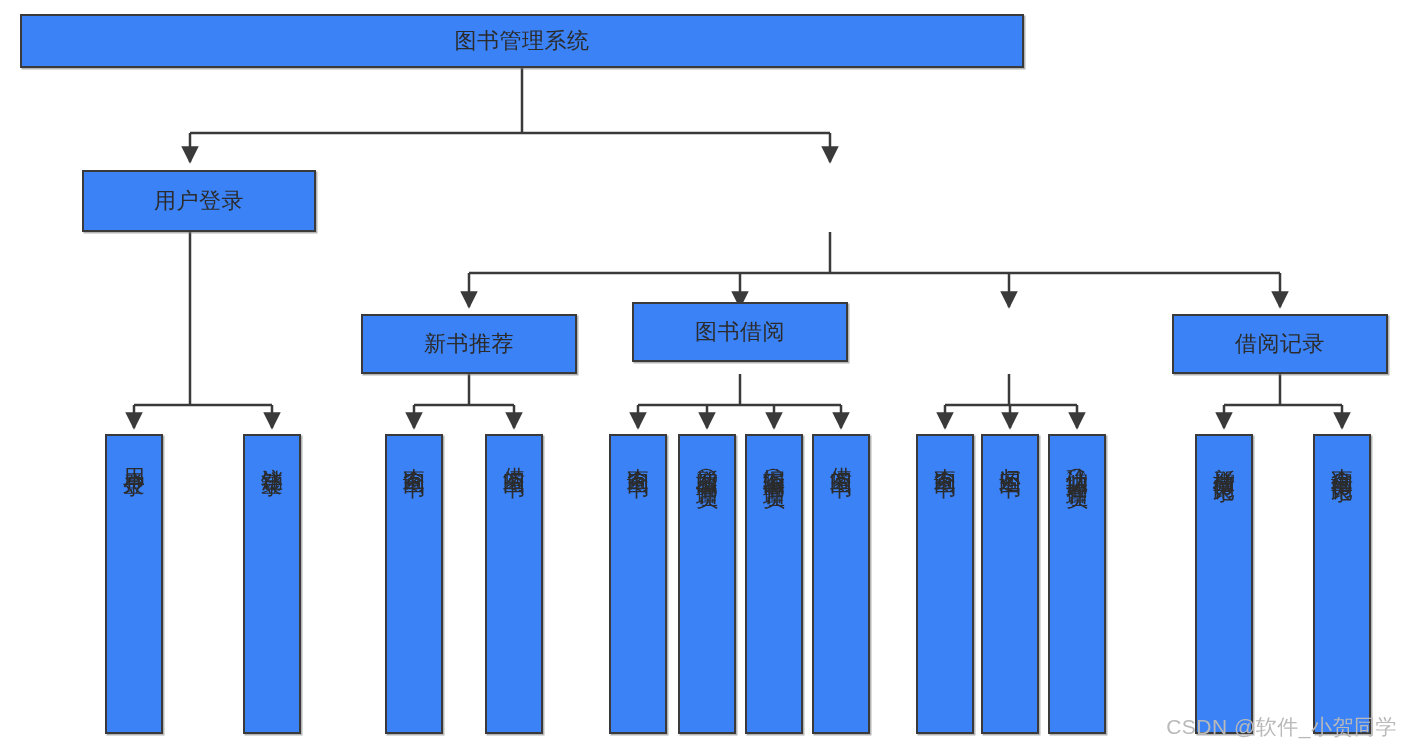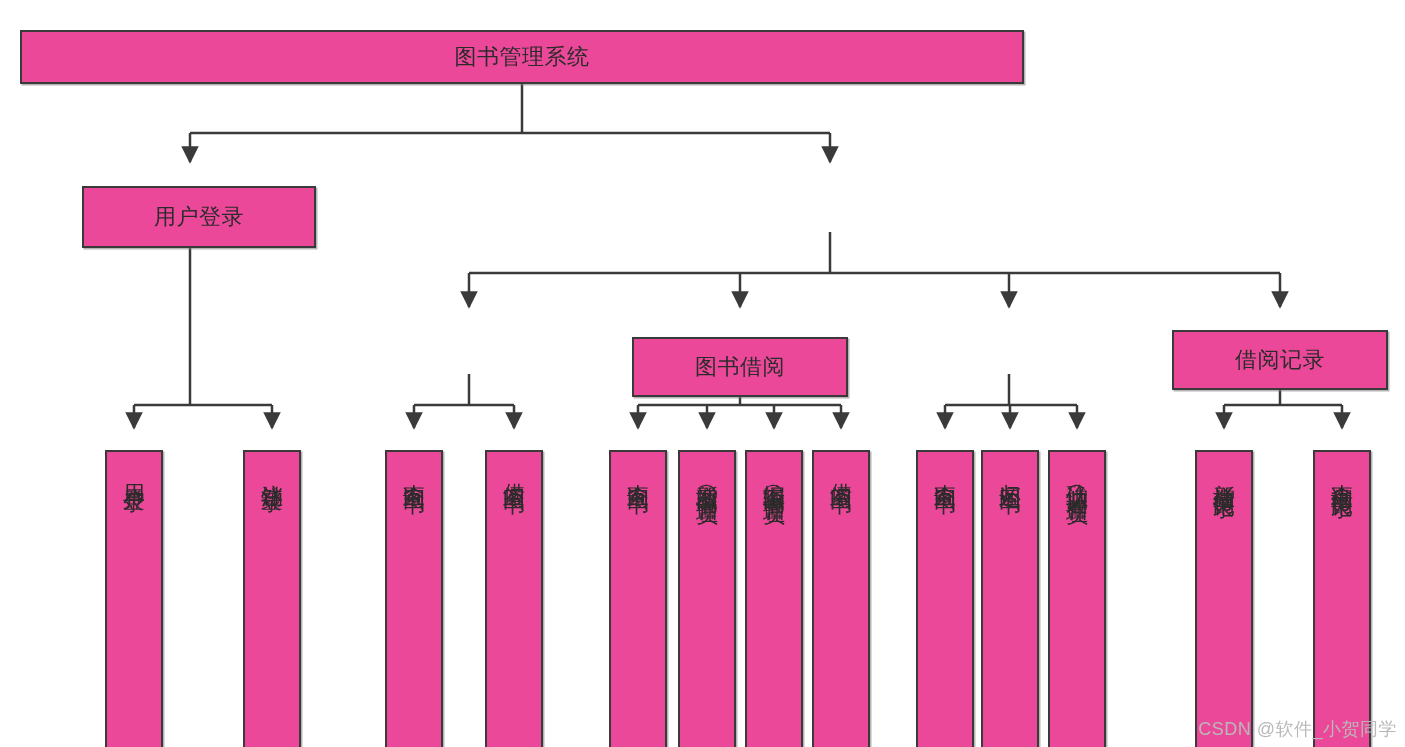--- a/index.html
+++ b/index.html
@@ -21,26 +21,25 @@
     position: absolute;
     left: 0; top: 0;
     width: 1405px;
     height: 747px;
     pointer-events: none;
   }
   .node {
     position: absolute;
     box-sizing: border-box;
     border: 2px solid #3a3a3a;
-    background: #ec4899;
+    background: #3b82f6;
     display: flex;
     align-items: center;
     justify-content: center;
     box-shadow: 1.5px 1.5px 0 0 rgba(120,120,120,0.55);
-    margin-top: 16px;
   }
   .node .label {
     color: #2b2b2b;
     font-size: 22px;
     line-height: 1.15;
     letter-spacing: 0.5px;
     white-space: nowrap;
   }
   .node.vertical {
     align-items: flex-start;
@@ -51,21 +50,21 @@
     text-orientation: upright;
     font-size: 22px;
     line-height: 1.28;
     letter-spacing: 3px;
     white-space: nowrap;
   }
   .watermark {
     position: absolute;
     right: 8px;
     bottom: 6px;
-    font-size: 18px;
+    font-size: 21px;
     color: #b9b9b9;
     letter-spacing: 0.5px;
     white-space: nowrap;
     font-family: "Liberation Sans", "DejaVu Sans", sans-serif;
   }
 </style>
 </head>
 <body>
 
 <div id="canvas">
@@ -121,21 +120,24 @@
   </svg>
 
   <div class="node" style="left:20px; top:14px; width:1004px; height:54px;">
     <span class="label">图书管理系统</span>
   </div>
 
   <div class="node" style="left:82px; top:170px; width:234px; height:62px;">
     <span class="label">用户登录</span>
   </div>
 
-  <div class="node" style="left:632px; top:321px; width:216px; height:60px;text-align:center;">
+  <div class="node" style="left:361px; top:314px; width:216px; height:60px;">
+    <span class="label">新书推荐</span>
+  </div>
+  <div class="node" style="left:632px; top:302px; width:216px; height:60px;text-align:center;">
     <span class="label">图书借阅</span>
   </div>
   <div class="node" style="left:1172px; top:314px; width:216px; height:60px;">
     <span class="label">借阅记录</span>
   </div>
 
   <div class="node vertical" style="left:105px; top:434px; width:58px; height:300px;">
     <span class="label">用户登录</span>
   </div>
   <div class="node vertical" style="left:243px; top:434px; width:58px; height:300px;">

